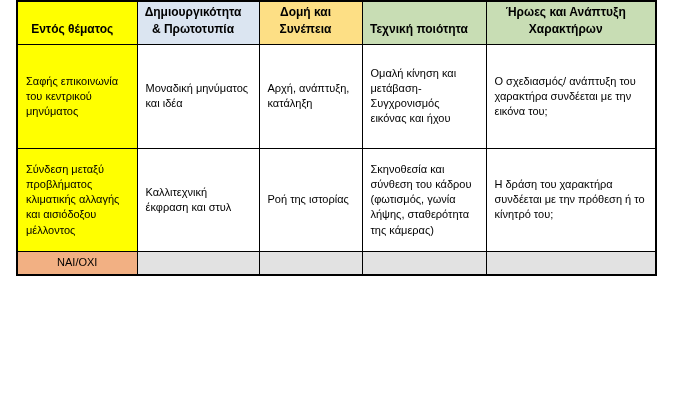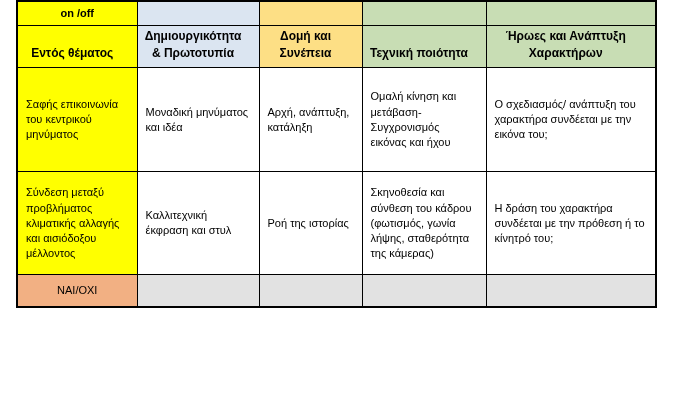--- a/index.html
+++ b/index.html
@@ -52,21 +52,21 @@
     text-align:center;
     vertical-align:bottom;
     padding:2px 14px 5px 4px;
     line-height:1.45;
   }
   
   tr.body-row-1{height:104px;}
   tr.body-row-2{height:103px;}
   tr.body-row-3{height:83px;}
   
-  tr.footer-row{height:32px;padding-left:14px;}
+  tr.footer-row{height:24px;padding-left:14px;}
   .cell-yesno{
     background:var(--salmon,#F2B083);
     text-align:center;font-size:12.5px;padding:2px 6px;
   }
   .bg-yellow{background:var(--yellow,#FFFF00);}
   .bg-blue{background:var(--blue,#DBE5F1);}
   .bg-gold{background:var(--gold,#FDDF85);}
   .bg-green{background:var(--green,#C8DDB4);}
   .bg-gray{background:var(--gray,#E2E2E2);}
   .crit{font-size:11.5px;}
@@ -80,27 +80,20 @@
   <table class="criteria">
     <colgroup>
       <col class="c1">
         <col class="c2">
         <col class="c3">
         <col class="c4">
         <col class="c5">
     </colgroup>
 
     <tbody>
-        <tr class="strip-row">
-      <td class="cell-onoff">on /off</td>
-      <td class="bg-blue"></td>
-      <td class="bg-gold"></td>
-      <td class="bg-green"></td>
-      <td class="bg-green"></td>
-    </tr>
 
     <tr class="header-row">
       <td class="bg-yellow">Εντός θέματος</td>
       <td class="bg-blue">Δημιουργικότητα &amp; Πρωτοτυπία</td>
       <td class="bg-gold">Δομή και Συνέπεια</td>
       <td class="bg-green">Τεχνική ποιότητα</td>
       <td class="bg-green">Ήρωες και Ανάπτυξη Χαρακτήρων</td>
     </tr>
 
     <tr class="body-row-1">

